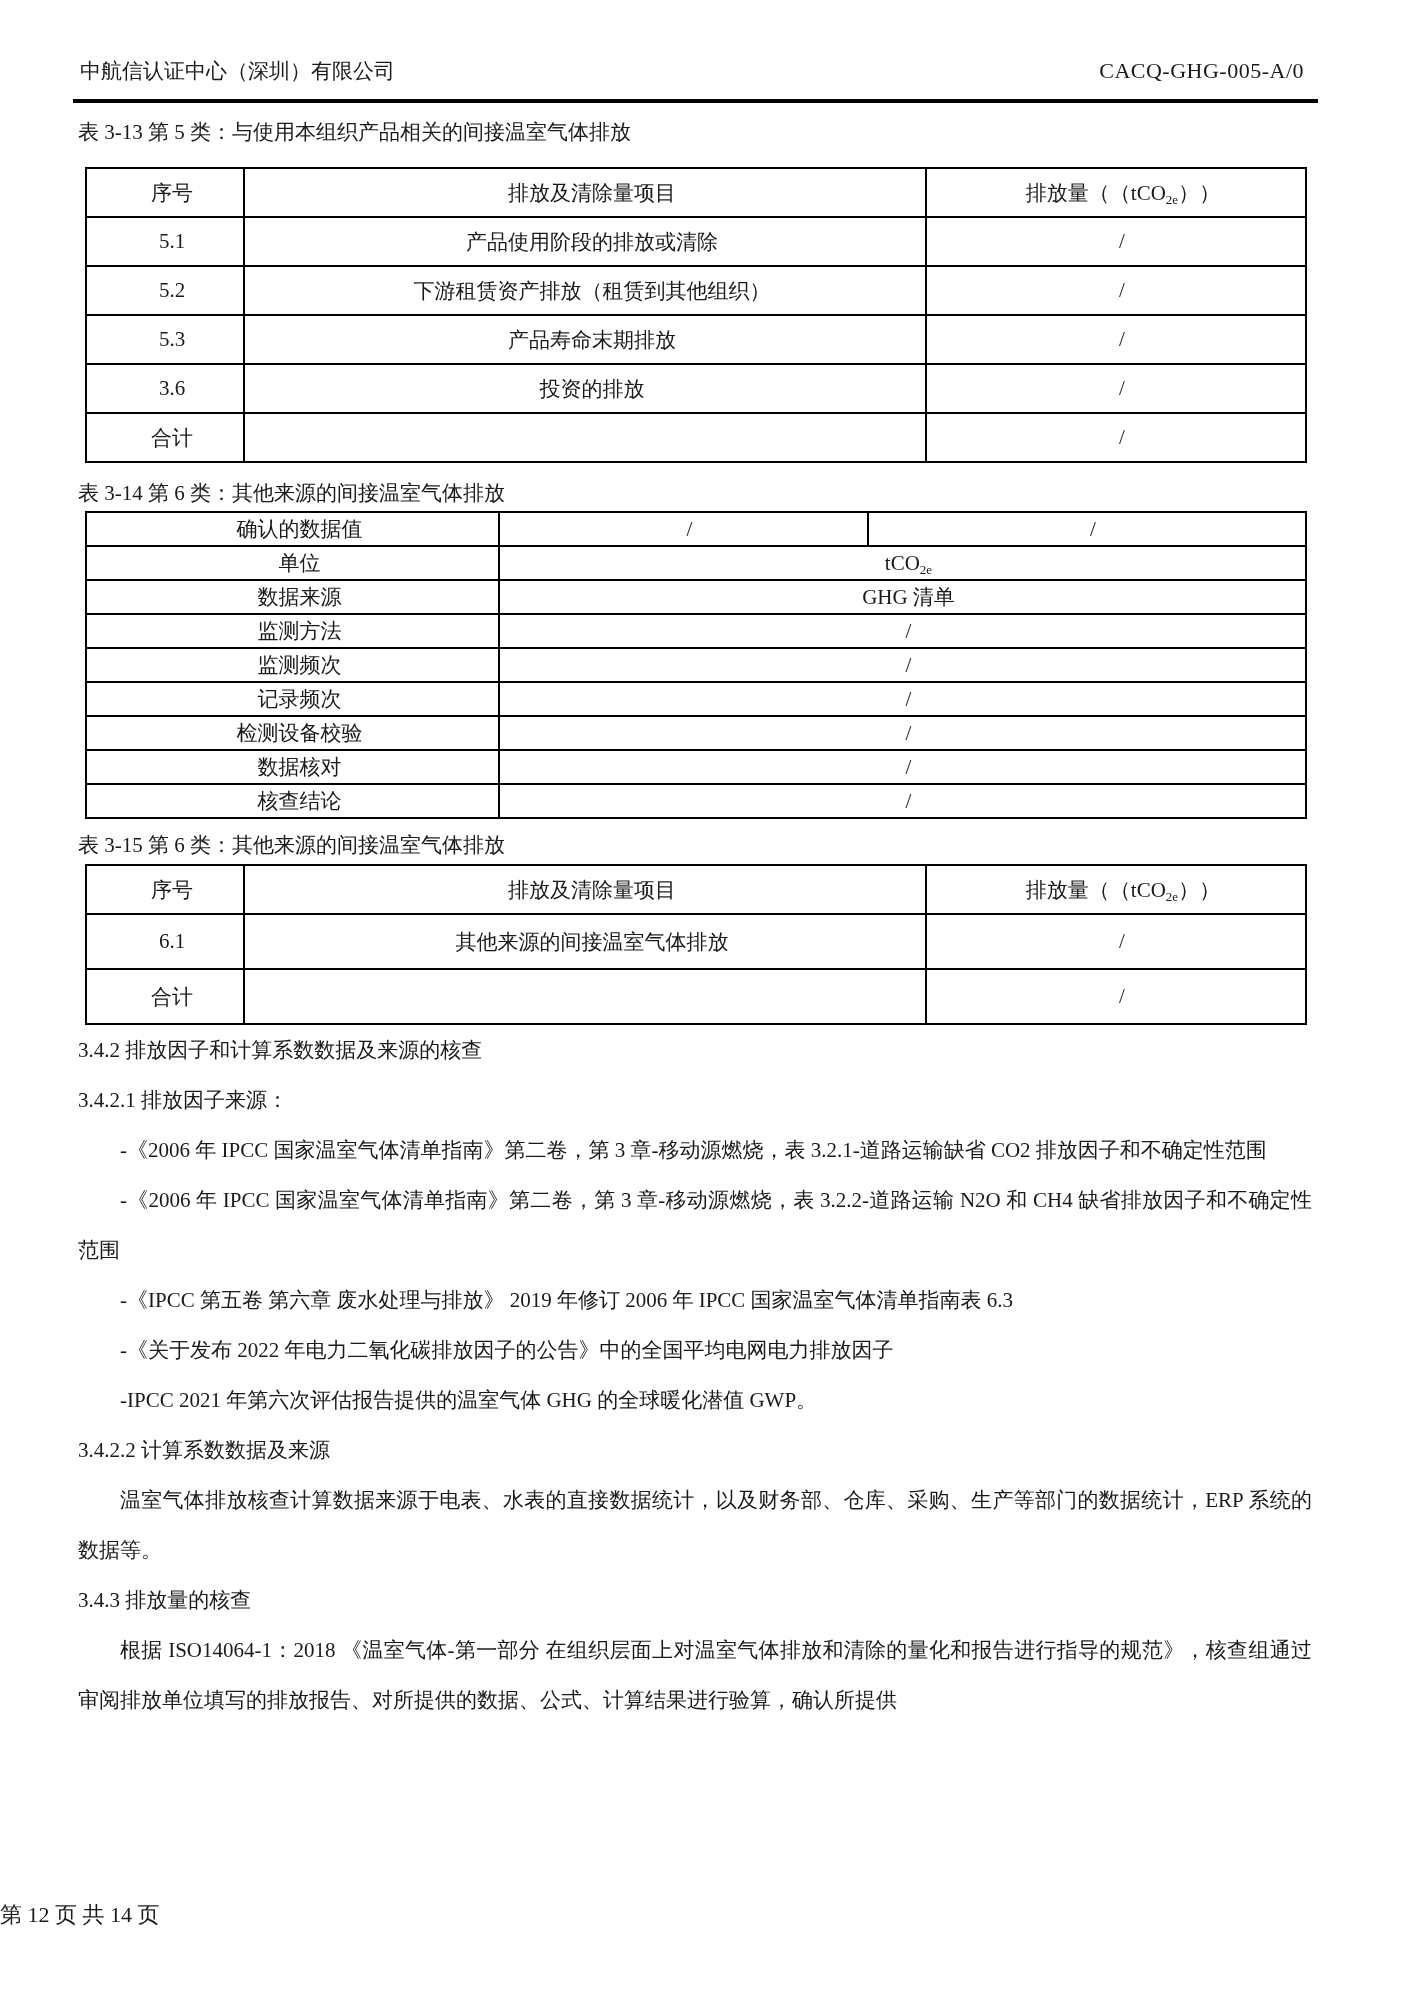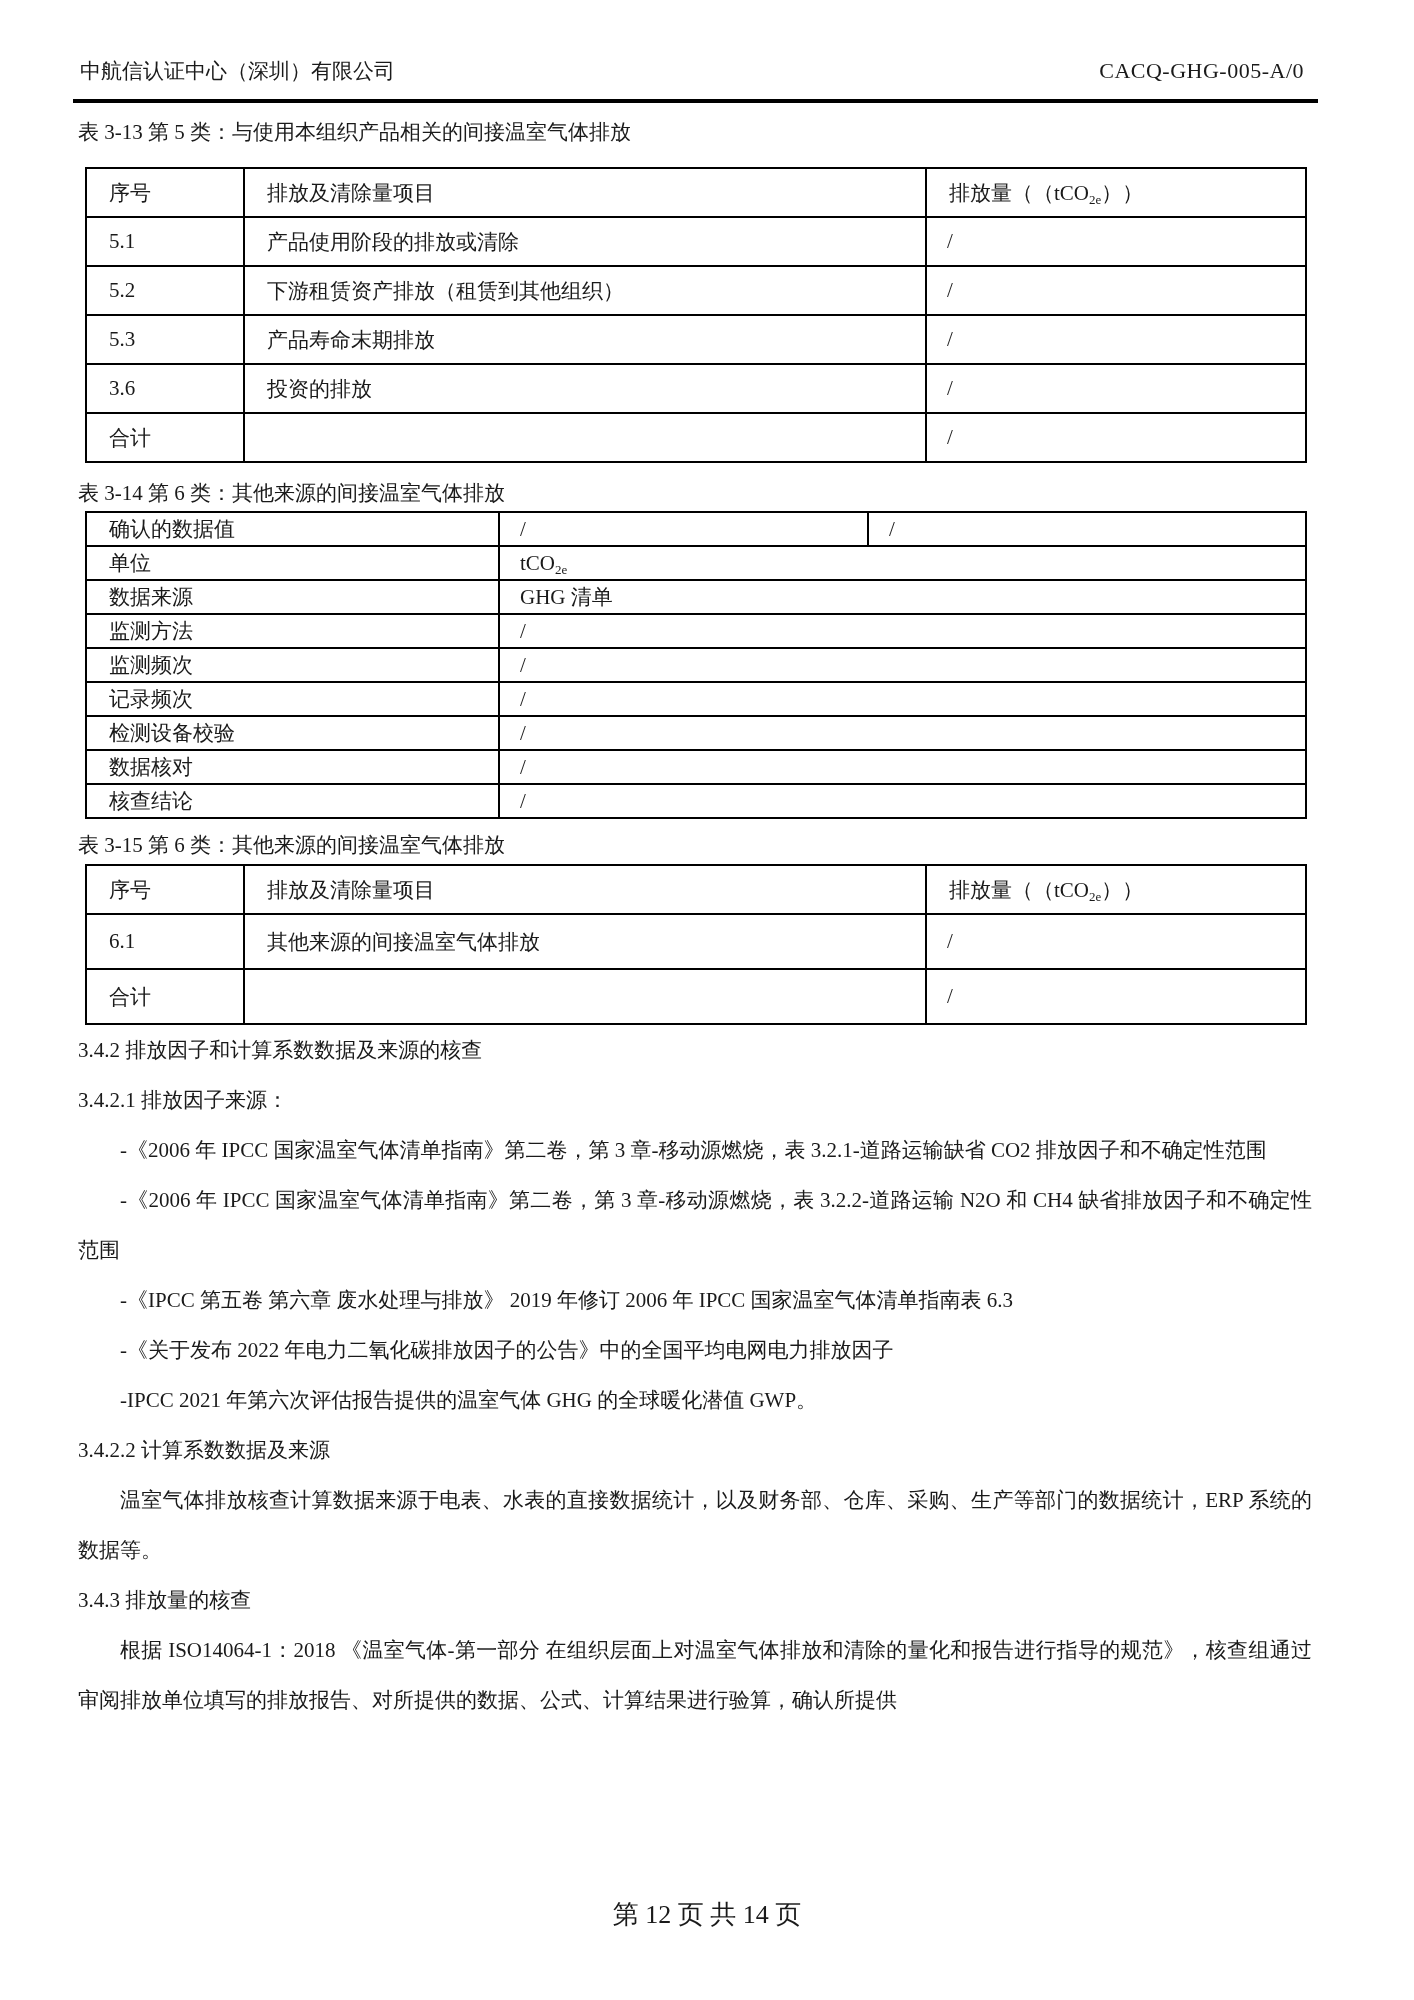--- a/index.html
+++ b/index.html
@@ -26,39 +26,39 @@
   .cap2{margin-top:14px;}
   .cap3{margin-top:10px;}
   table{
     border-collapse:collapse;table-layout:fixed;
     width:1220px;margin:19px 0 0 7px;
   }
   .t2{margin-top:2px;}
   .t3{margin-top:3px;}
   th,td{
     border:2px solid #000;
-    font-weight:normal;text-align:left;vertical-align:middle;
+    font-weight:normal;text-align:center;vertical-align:middle;
     padding:0 8px 0 22px;
     overflow:hidden;white-space:nowrap;
   }
   .t1 tr,{height:49px;}
   .t1 tr{height:49px;}
   .t2 tr{height:34px;}
   .t3 tr.hd{height:49px;}
   .t3 tr.bd{height:55px;}
   td.val{padding-left:20px;}
   .subsc{font-size:13px;position:relative;top:4px;}
   
   .textblock{margin-top:0;}
   .textblock p{margin:0;line-height:50px;text-align:justify;}
   .textblock p.indent{text-indent:2em;}
   
   .pfooter{
     position:absolute;left:0;top:1902px;width:100%;
-    text-align:center;font-size:26px;line-height:26px;
+    text-align:left;font-size:22px;line-height:26px;
   }
 </style>
 </head>
 <body>
 
 <div class="page">
 
   <div class="hdr">
     <span>中航信认证中心（深圳）有限公司</span>
     <span class="doc-code">CACQ-GHG-005-A/0</span>

